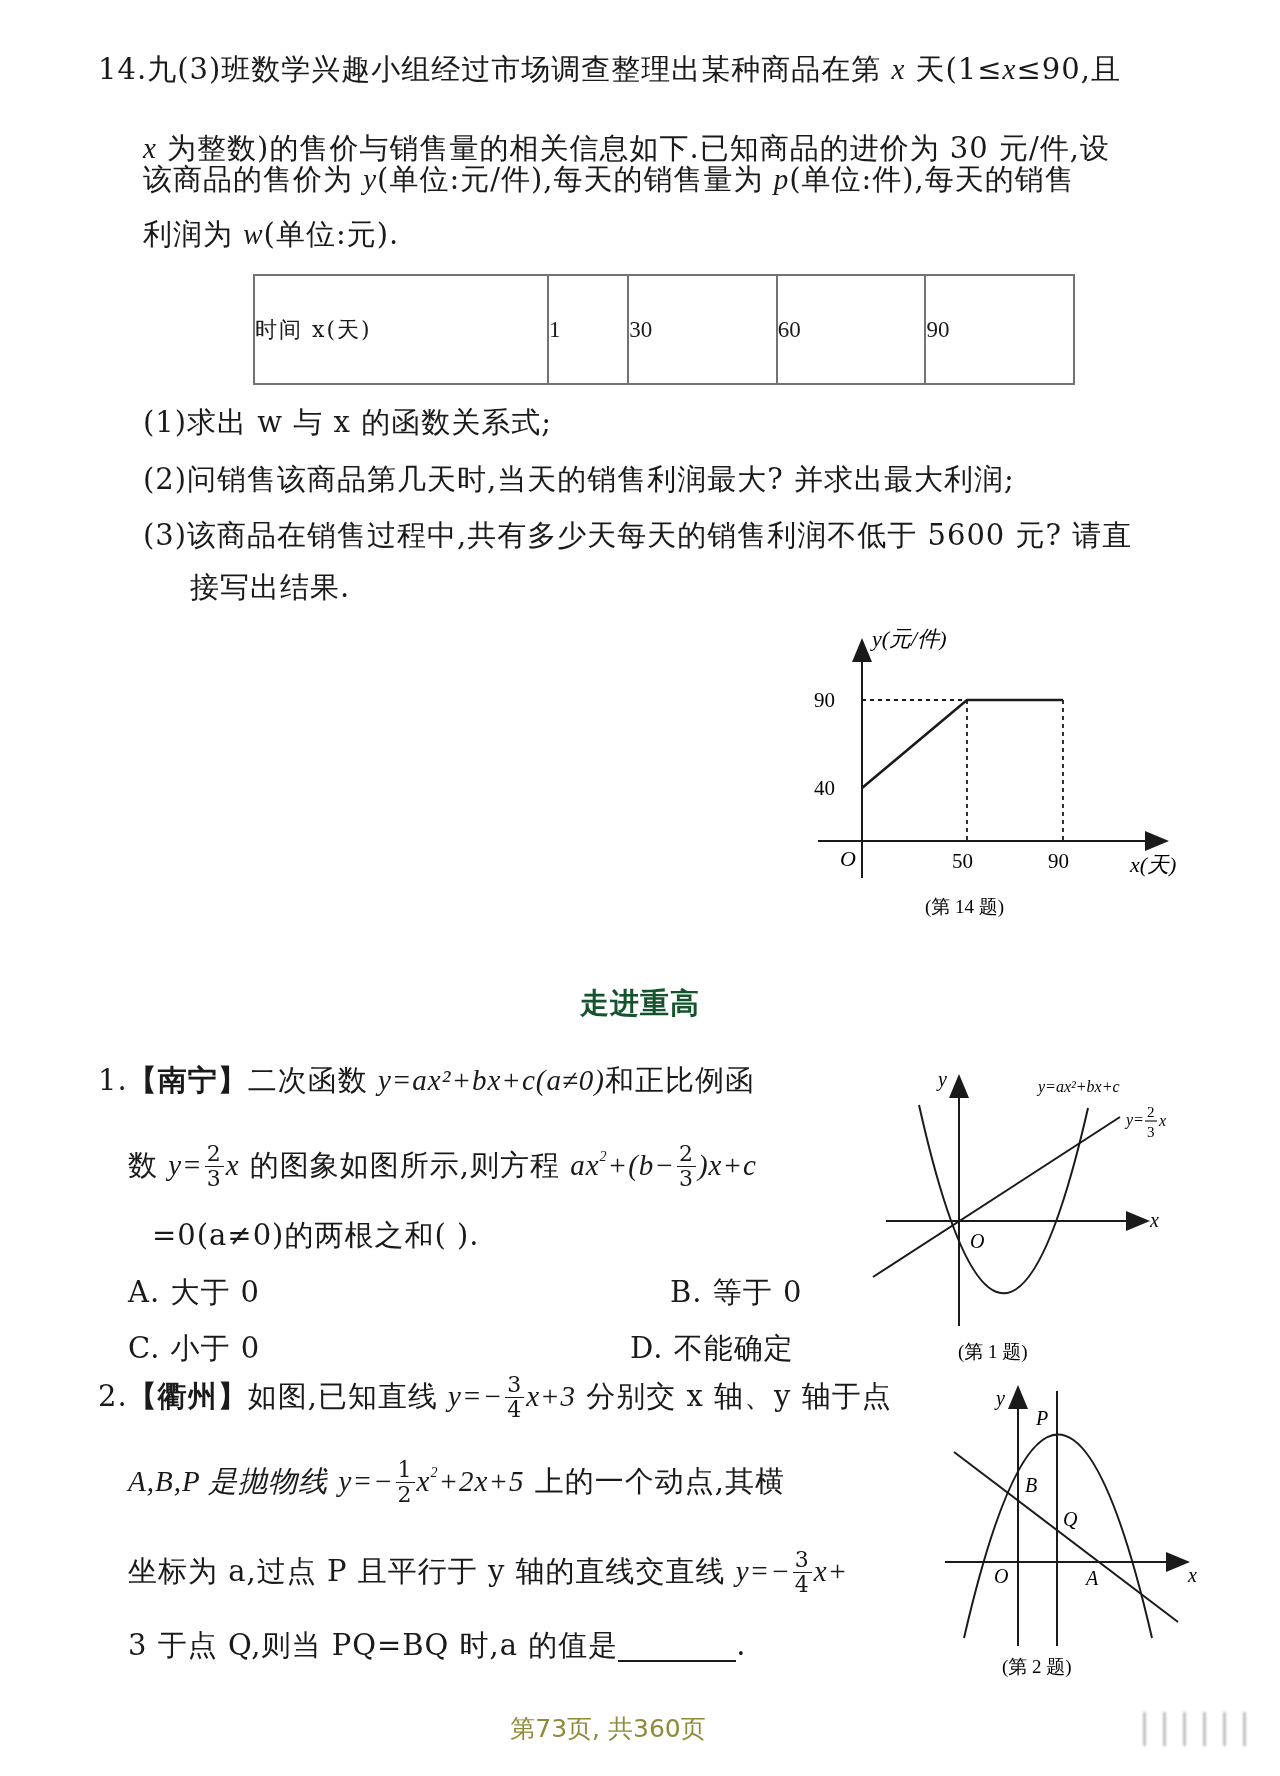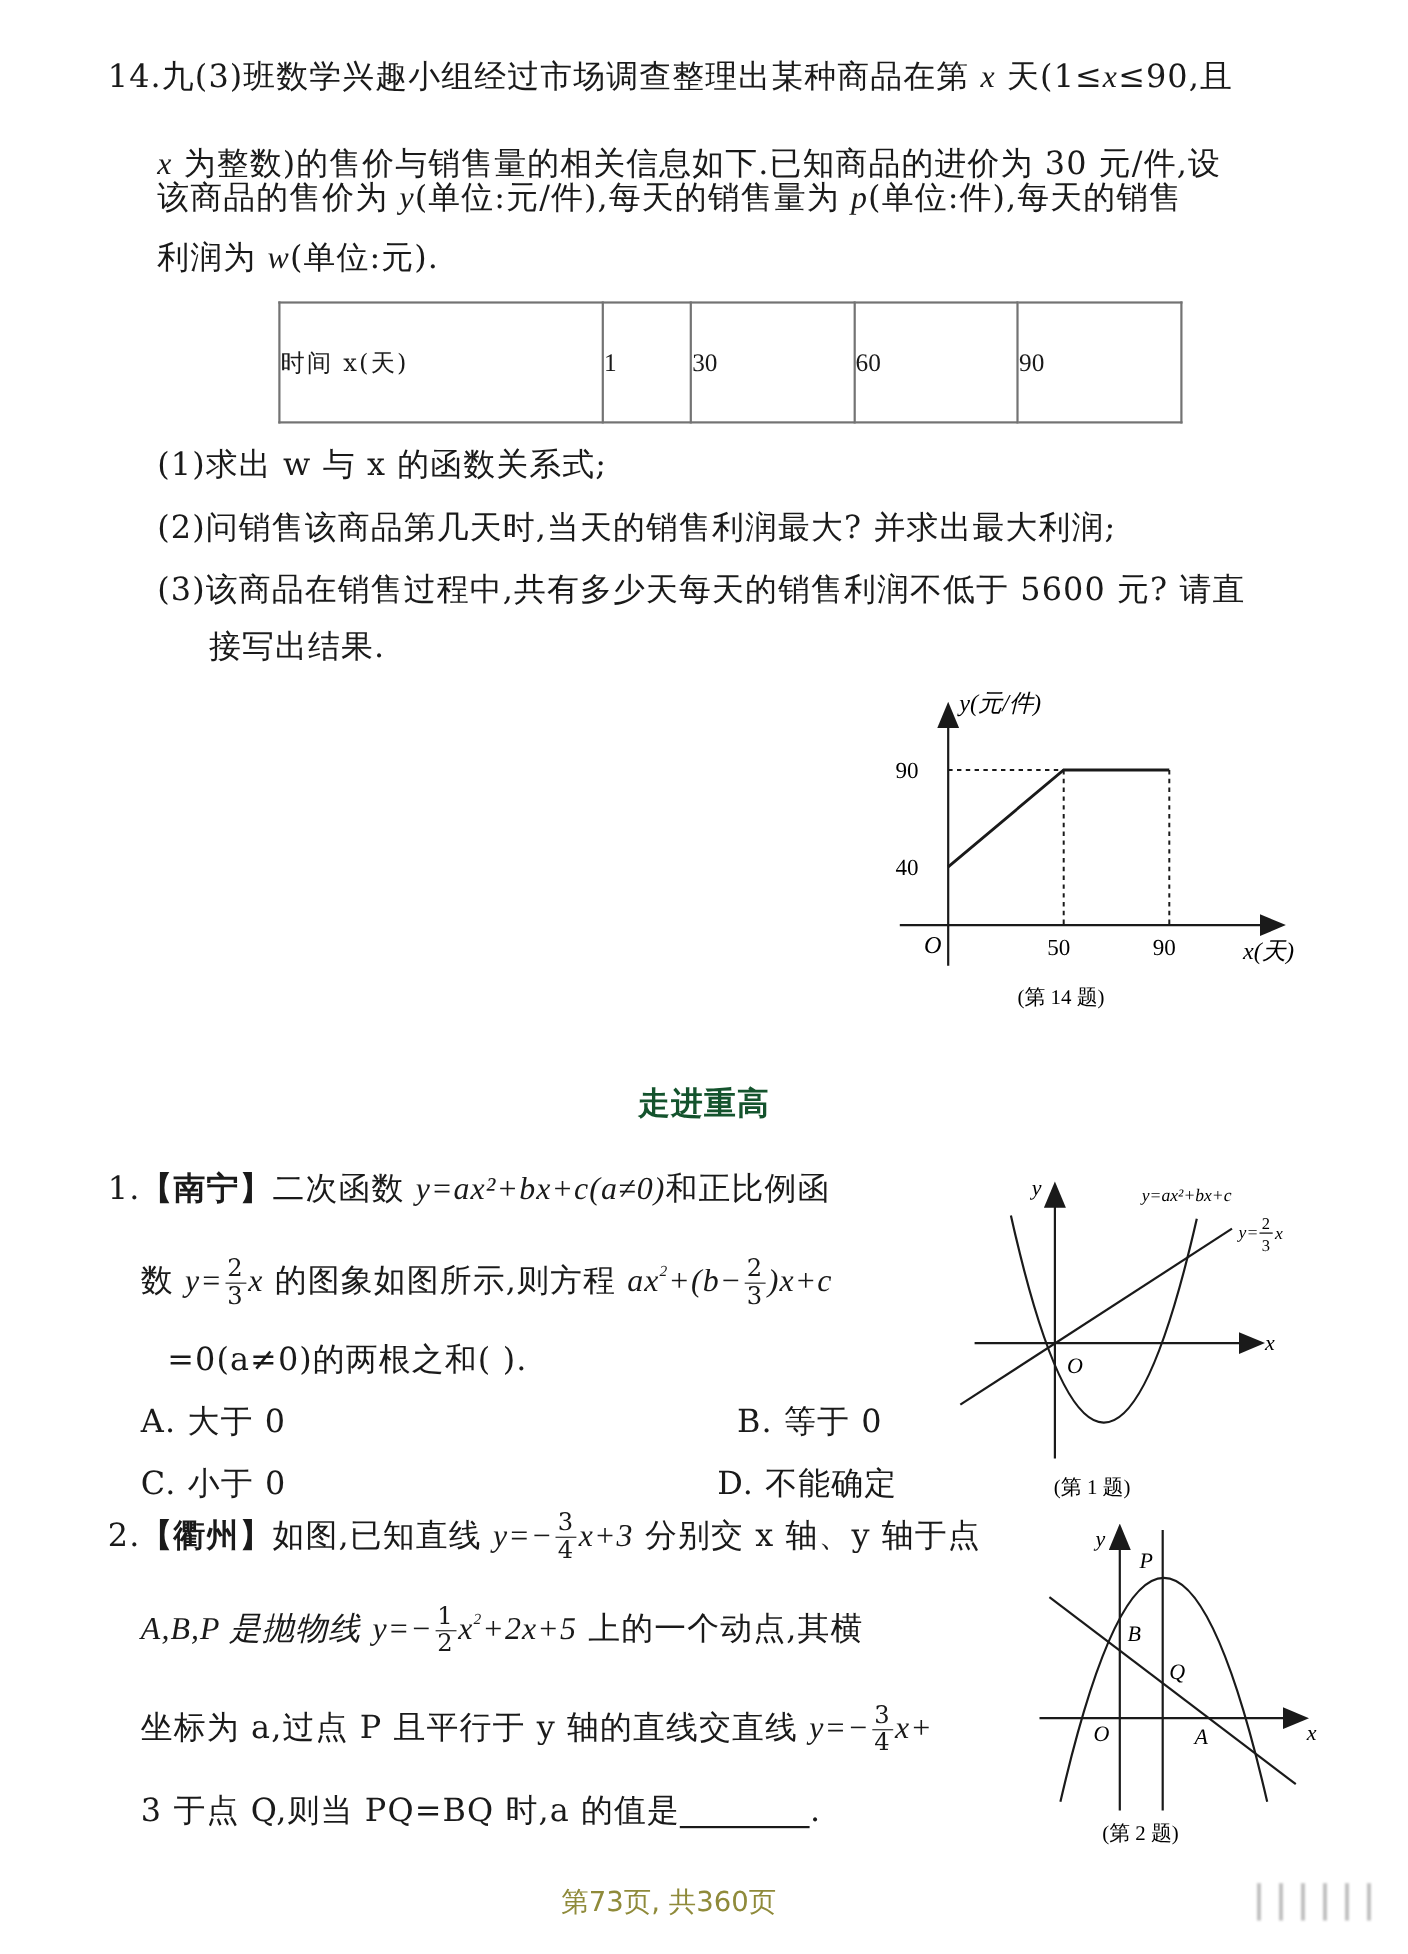--- a/index.html
+++ b/index.html
@@ -121,21 +121,21 @@
   <div class="abs txt" style="left:128px; top:1142px;">
     <span>数</span>
     <span class="it">y=</span><span class="frac"><span class="num">2</span><span class="den">3</span></span><span class="it">x</span>
     <span>的图象如图所示,则方程</span>
     <span class="it">ax<sup>2</sup>+(b−</span><span class="frac"><span class="num">2</span><span class="den">3</span></span><span class="it">)x+c</span>
   </div>
   <div class="abs txt" style="left:128px; top:1218px;margin-left:24px;">=0(a≠0)的两根之和(      ).</div>
   <div class="abs txt" style="left:128px; top:1275px;">A. 大于 0</div>
   <div class="abs txt" style="left:630px; top:1275px;margin-left:40px;">B. 等于 0</div>
   <div class="abs txt" style="left:128px; top:1331px;">C. 小于 0</div>
-  <div class="abs txt" style="left:652px; top:1331px;text-align:center;">D. 不能确定</div>
+  <div class="abs txt" style="left:630px; top:1331px;text-align:center;">D. 不能确定</div>
 
   <svg class="abs" style="left:860px; top:1050px;" width="340" height="320">
     <defs>
       <marker id="arr1" markerWidth="12" markerHeight="10" refX="10" refY="5" orient="auto">
         <path d="M0,0 L12,5 L0,10 Z" fill="#1a1a1a"></path>
       </marker>
     </defs>
     <line x1="99" y1="276" x2="99" y2="28" stroke="#1a1a1a" stroke-width="2" marker-end="url(#arr1)"></line>
     <line x1="26" y1="171" x2="286" y2="171" stroke="#1a1a1a" stroke-width="2" marker-end="url(#arr1)"></line>
     <line x1="13" y1="227" x2="260" y2="67" stroke="#1a1a1a" stroke-width="2"></line>

